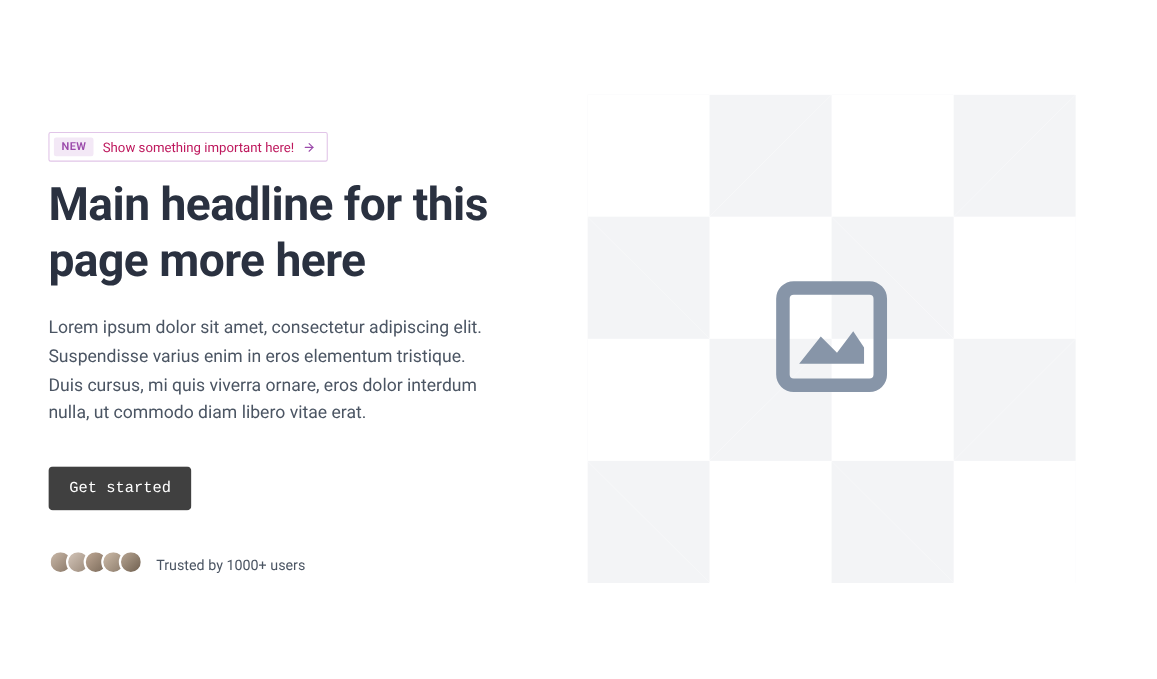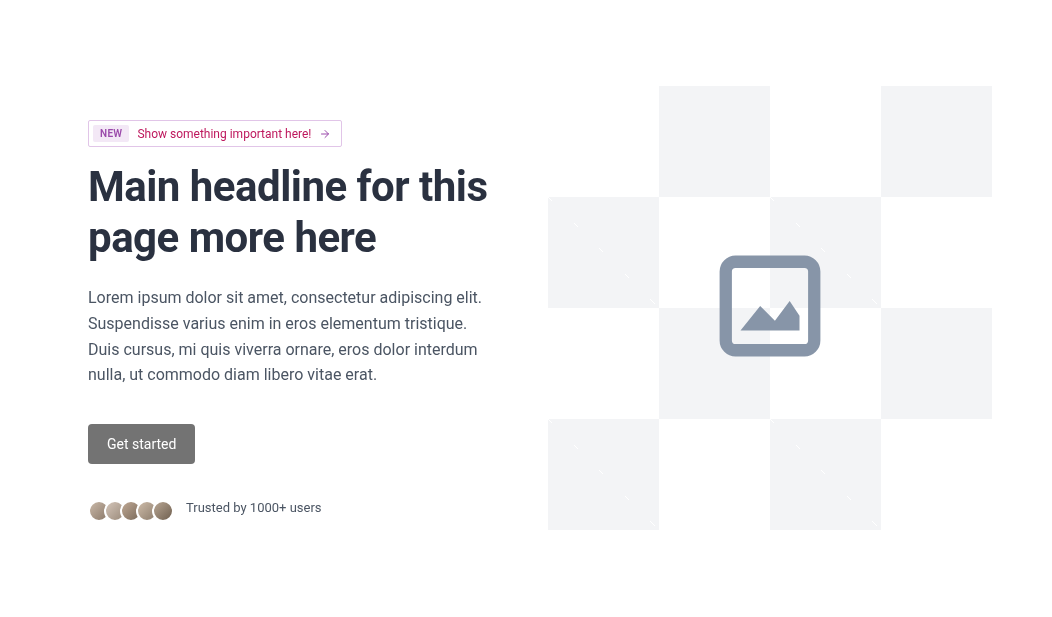--- a/index.html
+++ b/index.html
@@ -9,21 +9,21 @@
     }
     body {
       font-family: -apple-system, BlinkMacSystemFont, "Segoe UI", Roboto, sans-serif;
       background: #ffffff;
       width: 1052px;
       height: 617px;
       overflow: hidden;
     }
     .container {
       display: flex;
-      padding: 86px 88px;
+      padding: 86px 44px;
       gap: 40px;
       align-items: flex-start;
     }
     .left-col {
       flex: 0 0 420px;
       padding-top: 34px;
     }
     .right-col {
       flex: 1;
       display: flex;
@@ -80,31 +80,32 @@
     }
     .btn {
       padding: 11px 18px;
       font-size: 14px;
       border-radius: 4px;
       cursor: pointer;
       border: 1px solid transparent;
       font-family: inherit;
     }
     .btn-primary {
-      background: #737373;
+      background: #404040;
       color: #ffffff;
+      font-family: Liberation Mono, monospace;
     }
     .btn-secondary {
       background: #ffffff;
       color: #2a3140;
       border: 1px solid #e5e7eb;
     }
     .social-proof {
       display: flex;
-      align-items: flex-start;
+      align-items: flex-end;
       gap: 12px;
     }
     .avatars {
       display: flex;
     }
     .avatar {
       width: 22px;
       height: 22px;
       border-radius: 50%;
       border: 2px solid #ffffff;

